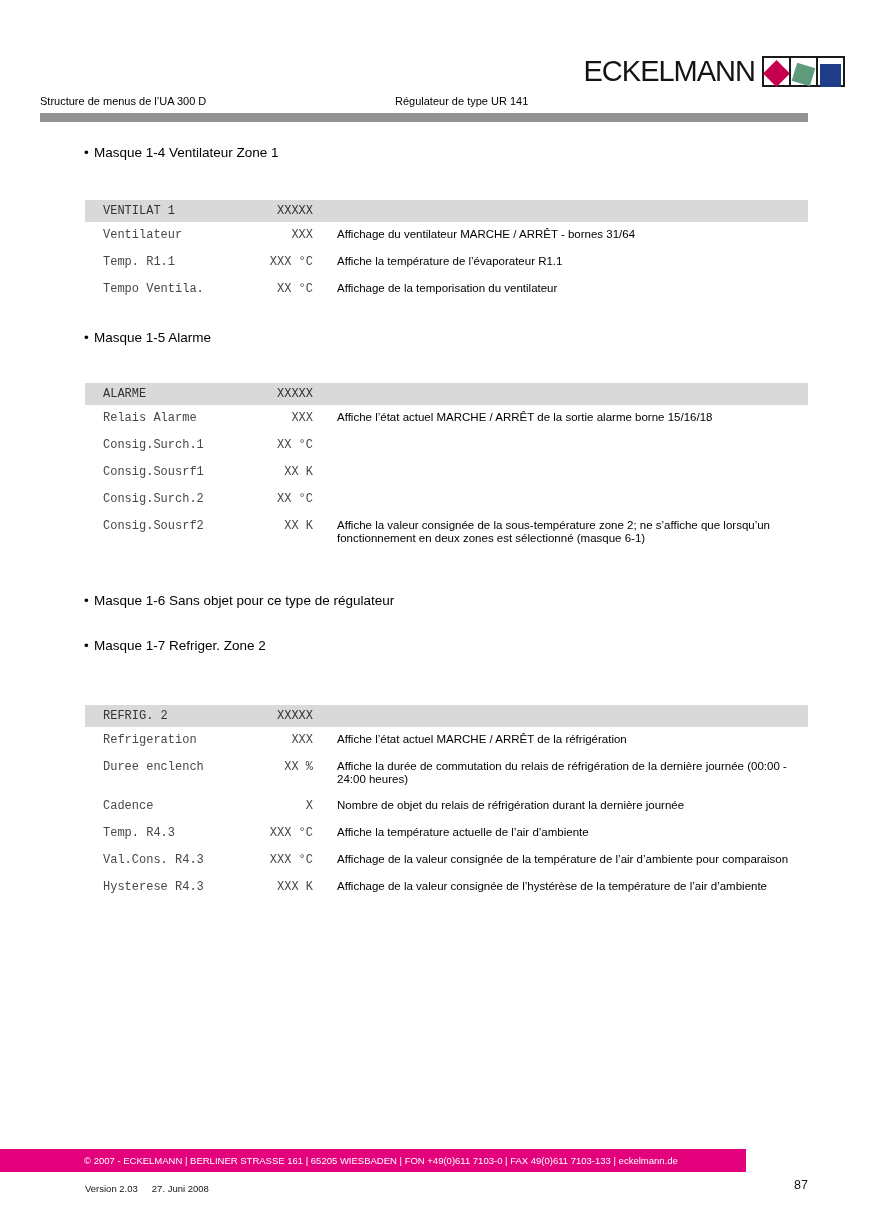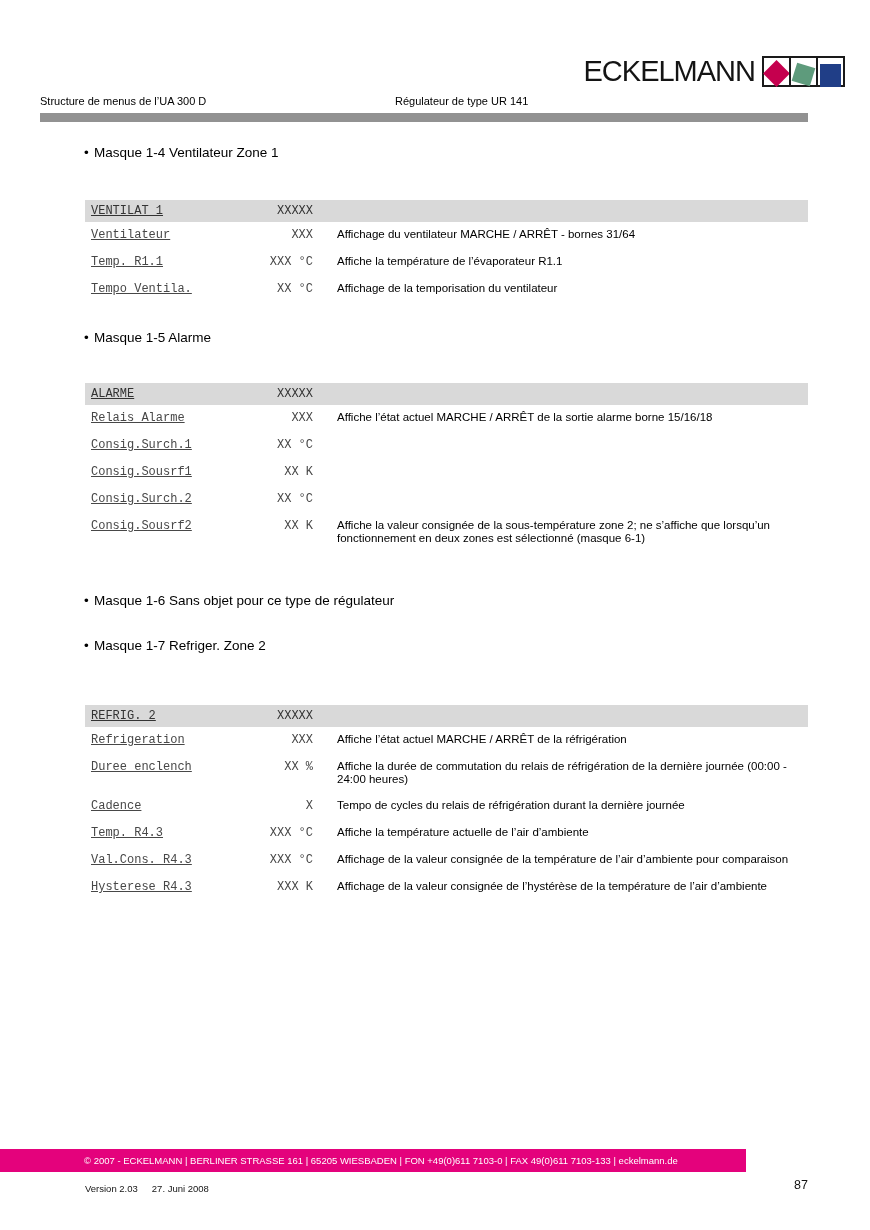--- a/index.html
+++ b/index.html
@@ -48,21 +48,21 @@
   main .section:nth-child(4) .mtable{margin-top:49px;}
   .bullet-line{margin-left:84px;font-size:13.5px;line-height:20px;color:#000;}
   .bullet-marker{display:inline-block;width:10px;}
   
   .mtable{margin-left:85px;width:723px;}
   .thead{display:grid;grid-template-columns:152px 76px 24px 1fr;
          background:var(--table-header-gray);height:22px;align-items:center;}
   .trow{display:grid;grid-template-columns:152px 76px 24px 1fr;
         padding:6px 0 7px;}
   .tlabel{font-family:"Liberation Mono",monospace;font-size:12px;
-          padding-left:6px;color:#474747;white-space:pre;text-decoration:underline;}
+          padding-left:18px;color:#474747;white-space:pre;}
   .thead .tlabel,.thead .tvalue{color:#333;}
   .tvalue{font-family:"Liberation Mono",monospace;font-size:12px;
           text-align:right;color:#474747;white-space:pre;}
   .tdesc{font-size:11.5px;line-height:13px;color:#000;}
   
   .footer-bar{position:absolute;left:0;top:1149px;width:746px;height:23px;
               background:var(--brand-magenta);color:#fff;font-size:9.5px;
               line-height:23px;padding-left:84px;box-sizing:border-box;
               white-space:nowrap;}
   .version-line{position:absolute;left:85px;top:1183px;font-size:9.5px;color:#141414;}
@@ -201,21 +201,21 @@
     <span class="tlabel">Duree enclench</span>
     <span class="tvalue">XX %</span>
     <span class="tgap"></span>
     <span class="tdesc">Affiche la durée de commutation du relais de réfrigération de la dernière journée (00:00 - 24:00 heures)</span>
   </div>
 
   <div class="trow">
     <span class="tlabel">Cadence</span>
     <span class="tvalue">X</span>
     <span class="tgap"></span>
-    <span class="tdesc">Tempo de cycles du relais de réfrigération durant la dernière journée</span>
+    <span class="tdesc">Nombre de objet du relais de réfrigération durant la dernière journée</span>
   </div>
 
   <div class="trow">
     <span class="tlabel">Temp. R4.3</span>
     <span class="tvalue">XXX °C</span>
     <span class="tgap"></span>
     <span class="tdesc">Affiche la température actuelle de l’air d’ambiente</span>
   </div>
 
   <div class="trow">

